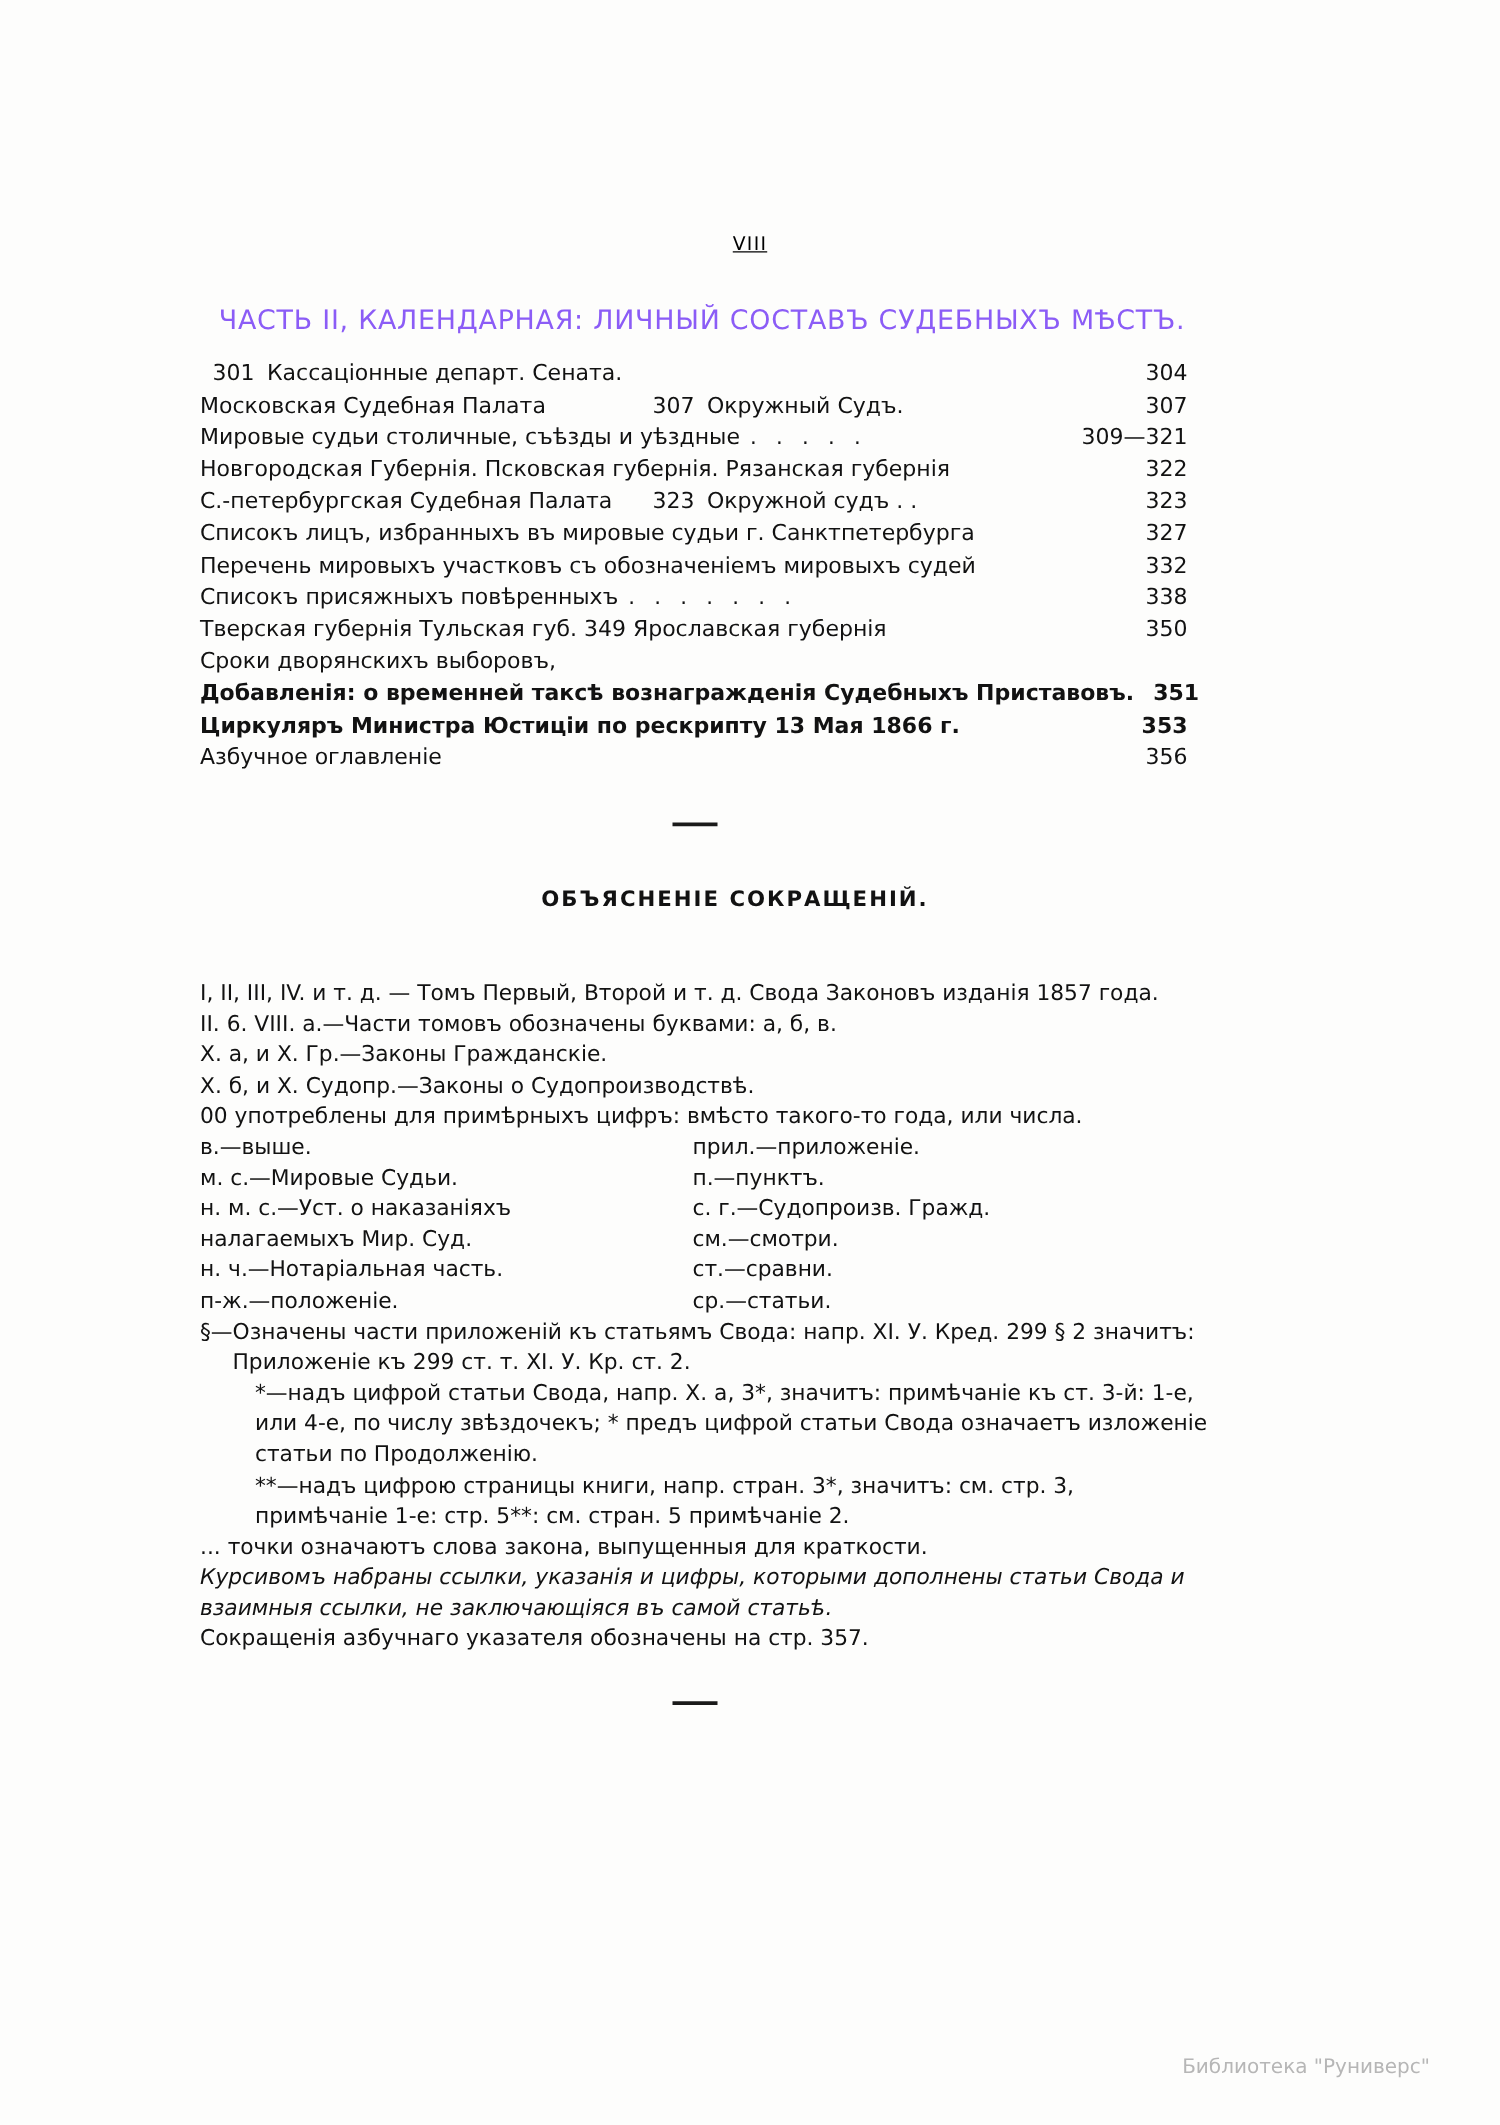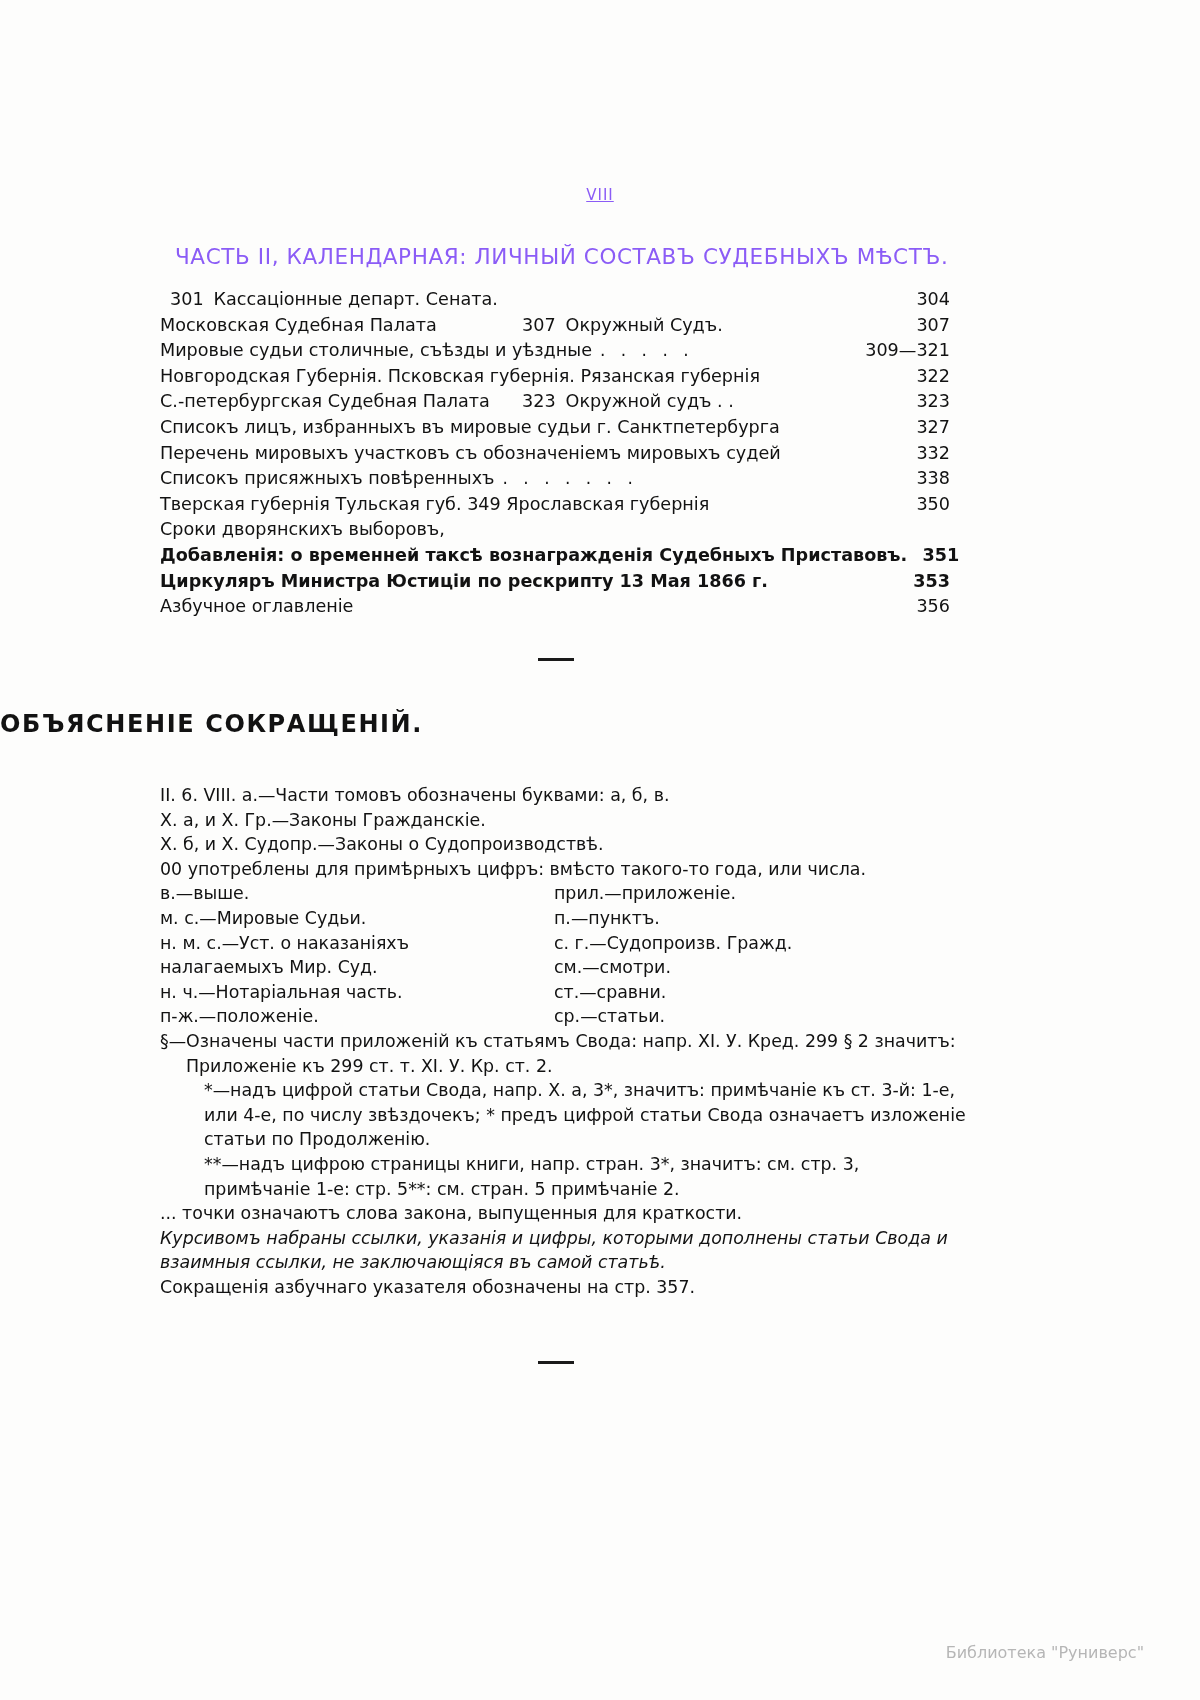--- a/index.html
+++ b/index.html
@@ -23,21 +23,21 @@
     background: #fdfdfc;
   }
   .folio {
     position: absolute;
     top: 186px;
     left: 0;
     width: 1200px;
     text-align: center;
     font-size: 15px;
     letter-spacing: 1px;
-    color: #8b5cf6;
+    color: #000000;
     text-decoration: underline;
   }
   .part-title {
     position: absolute;
     top: 244px;
     left: 175px;
     width: 860px;
     font-size: 21.5px;
     letter-spacing: 0.6px;
     color: #8b5cf6;
@@ -89,21 +89,22 @@
     width: 36px;
   }
   .rule1 { top: 658px; left: 538px; }
   .rule2 { top: 1361px; left: 538px; }
 
   .abbr-heading {
     position: absolute;
     top: 710px;
     left: 0;
     width: 1176px;
-    font-size: 24px;
+    text-align: center;
+    font-size: 17px;
     font-weight: bold;
     letter-spacing: 1.6px;
   }
 
   .abbr {
     position: absolute;
     top: 783px;
     left: 160px;
     width: 810px;
     font-size: 17.4px;
@@ -236,20 +237,21 @@
     </div>
 
   </div>
 
   <div class="rule rule1"></div>
 
   <div class="abbr-heading">ОБЪЯСНЕНІЕ СОКРАЩЕНІЙ.</div>
 
   <div class="abbr">
 
+    <p class="hang">I, II, III, IV. и т. д. — Томъ Первый, Второй и т. д. Свода Законовъ изданія 1857 года.</p>
     <p class="hang">II. 6. VIII. а.—Части томовъ обозначены буквами: а, б, в.</p>
     <p class="hang">Х. а, и Х. Гр.—Законы Гражданскіе.</p>
     <p class="hang">Х. б, и Х. Судопр.—Законы о Судопроизводствѣ.</p>
     <p class="hang">00 употреблены для примѣрныхъ цифръ: вмѣсто такого-то года, или числа.</p>
 
     <div class="two-col">
       <span class="c1">в.—выше.</span>
       <span class="c2">прил.—приложеніе.</span>
     </div>
     <div class="two-col">

